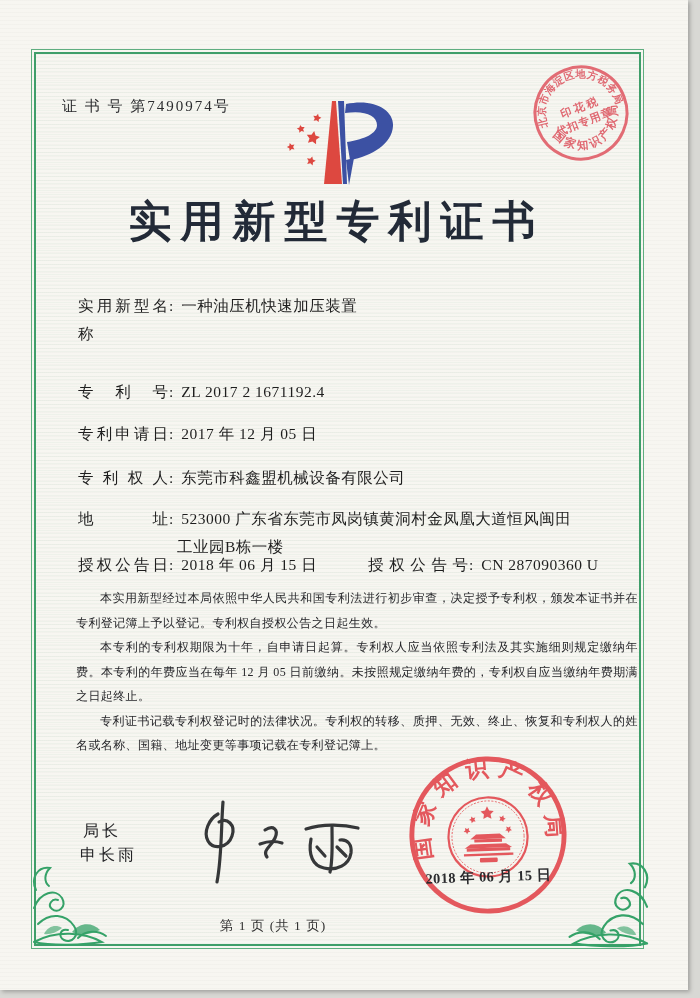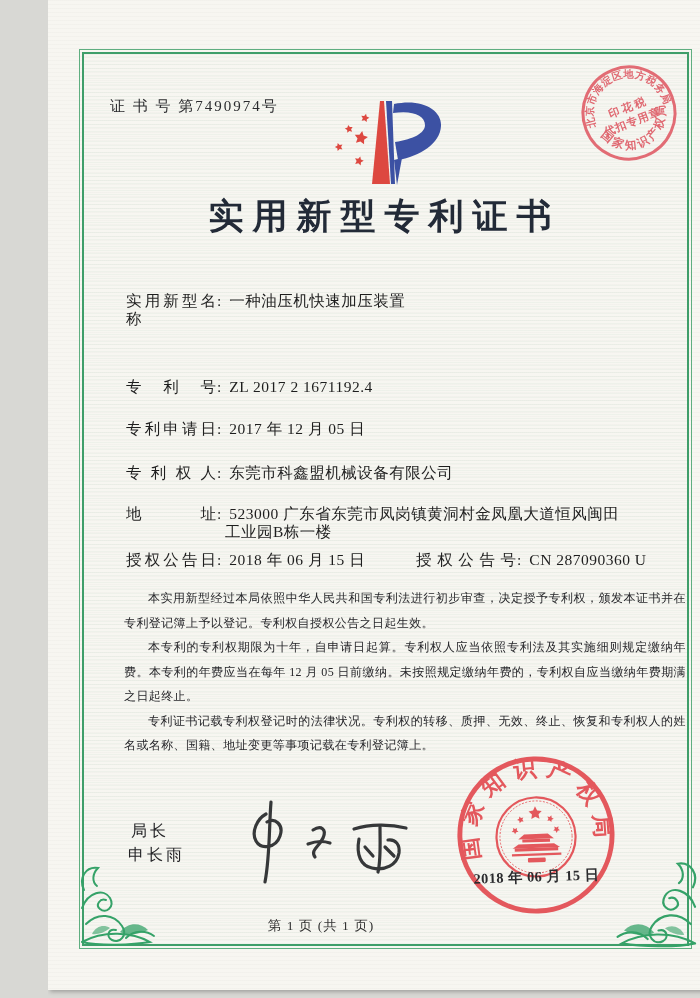--- a/index.html
+++ b/index.html
@@ -1,29 +1,29 @@
 <!DOCTYPE html>
 <html><head>
 <meta charset="utf-8">
 <style>
   html,body{margin:0;padding:0;}
   body{width:700px;height:998px;position:relative;background:#d8d8d4;
        font-family:"Liberation Serif","DejaVu Serif",serif;}
-  .scan{position:absolute;inset:0;overflow:hidden;margin-left:48px;}
+  .scan{position:absolute;inset:0;overflow:hidden;}
   .paper{position:absolute;left:0;top:0;width:688px;height:990px;background:#f7f6f1;
          background-image:repeating-linear-gradient(180deg, rgba(120,120,105,0.035) 0 1px, transparent 1px 4px);
          box-shadow:2px 2px 4px rgba(0,0,0,0.25);}
   .frame{position:absolute;left:31px;top:49px;width:611px;height:898px;border:1.5px solid #5fae80;}
   .frame-inner{position:absolute;inset:2px;border:2px solid #3f9e6a;
          background-image:repeating-linear-gradient(180deg, rgba(70,150,105,0.05) 0 1px, transparent 1px 3.5px);}
   .abs{position:absolute;}
   .cert-no{left:62px;top:97px;font-size:15px;letter-spacing:2px;color:#2b2b2e;}
-  .doc-title{left:31px;top:193px;width:611px;text-align:center;font-size:35px;font-weight:bold;
+  .doc-title{left:31px;top:193px;width:611px;text-align:center;font-size:43px;font-weight:bold;
              letter-spacing:9px;color:#222a37;}
-  .frow{left:78px;font-size:15.5px;color:#1e1e1e;line-height:18px;}
+  .frow{left:78px;font-size:15.5px;color:#1e1e1e;line-height:28px;}
   .flabel{display:inline-block;width:90px;text-align:justify;text-align-last:justify;vertical-align:top;}
   .fcolon{display:inline-block;margin:0 8px 0 1px;vertical-align:top;}
   .fval{display:inline-block;vertical-align:top;letter-spacing:0.5px;}
   .addr2{margin-left:99px;letter-spacing:0.5px;}
   .paras{left:76px;top:586px;width:562px;font-size:12px;line-height:24.5px;color:#26262a;}
   .paras p{margin:0;text-indent:2em;text-align:justify;letter-spacing:0.4px;}
   .dir{font-size:16px;letter-spacing:3px;color:#232326;}
   .footer{left:31px;top:917px;width:484px;text-align:center;font-size:13.5px;letter-spacing:1px;color:#333;}
   .ornament{pointer-events:none;}
   svg text{font-family:"Liberation Serif","DejaVu Serif",serif;}

